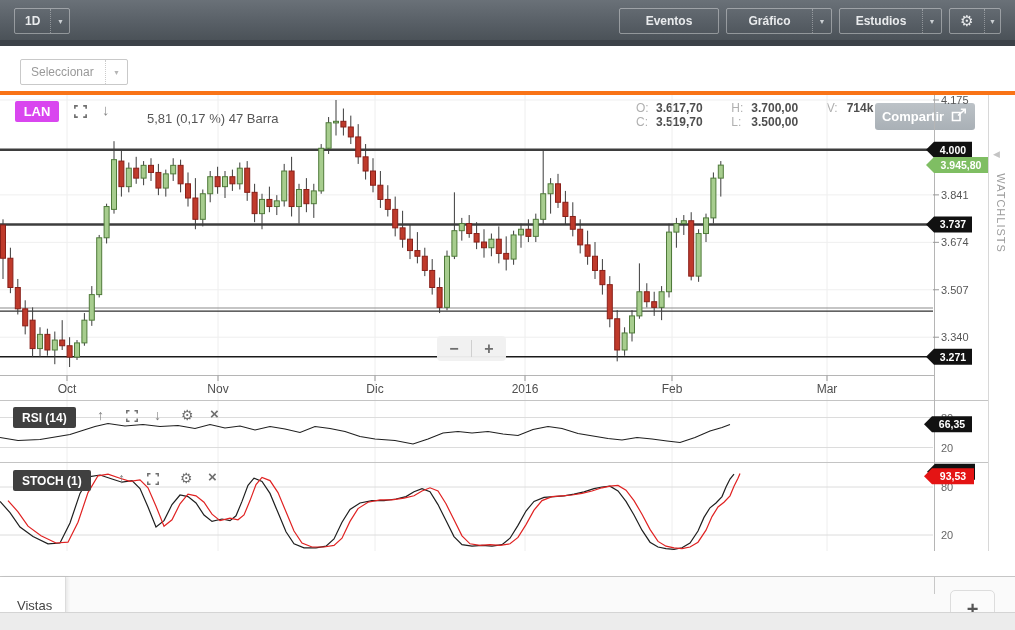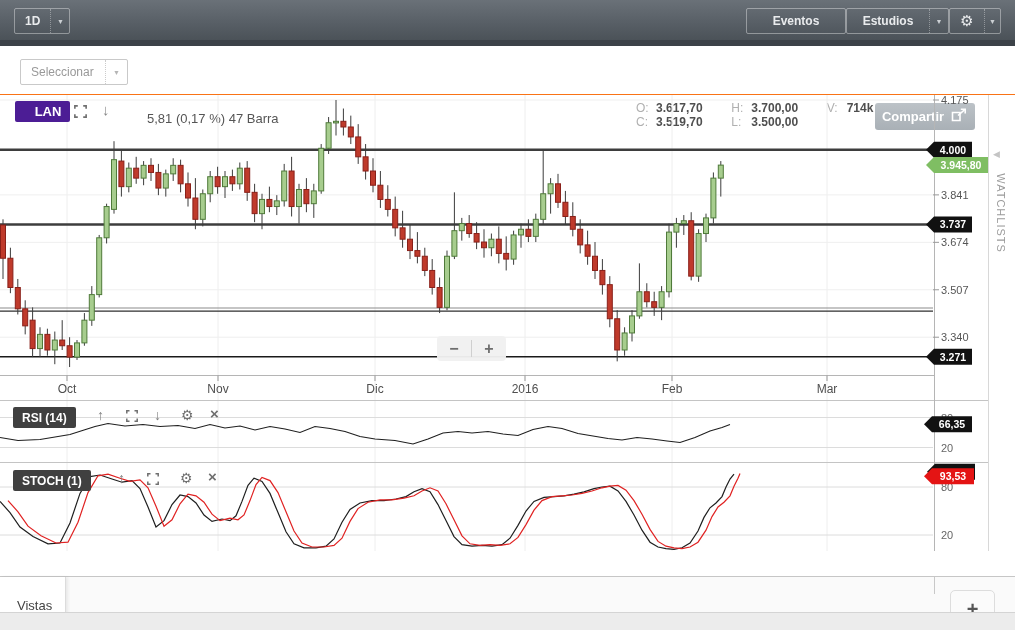--- a/index.html
+++ b/index.html
@@ -8,42 +8,42 @@
   
   .topbar{position:absolute;left:0;top:0;width:1015px;height:40px;
           background:linear-gradient(180deg,#6a7178 0%,#575e65 60%,#4b5258 100%);}
   .topbar-strip{position:absolute;left:0;top:40px;width:1015px;height:6px;background:#3c4248;}
   .dark-btn{display:inline-flex;align-items:stretch;height:26px;border:1px solid rgba(255,255,255,.38);
             border-radius:2px;color:#e9ebed;font-size:12px;font-weight:bold;box-sizing:border-box;cursor:default;text-align:right;}
   .dark-btn .main{display:flex;align-items:center;justify-content:center;padding:0 10px;}
   .dark-btn .arrow{display:flex;align-items:center;justify-content:center;width:18px;
                    border-left:1px dotted rgba(255,255,255,.35);font-size:7px;color:#ccd0d4;}
   .tb-left{position:absolute;left:14px;top:8px;}
-  .tb-right{position:absolute;right:14px;top:8px;display:flex;}
+  .tb-right{position:absolute;right:14px;top:8px;display:flex;gap:7px;}
   .gear-glyph{font-size:15px;font-weight:normal;}
   
   .toolbar2{position:absolute;left:0;top:46px;width:1015px;height:49px;background:#fff;
-            border-bottom:1px solid #f97316;box-sizing:border-box;}
+            border-bottom:4px solid #f97316;box-sizing:border-box;}
   .light-btn{display:inline-flex;align-items:stretch;height:26px;border:1px solid #c9c9c9;border-radius:2px;
              color:#999;font-size:12px;box-sizing:border-box;background:#fff;}
   .light-btn .main{display:flex;align-items:center;padding:0 10px;min-width:64px;}
   .light-btn .arrow{display:flex;align-items:center;justify-content:center;width:21px;
                     border-left:1px dotted #ccc;font-size:7px;color:#b5b5b5;}
   .measure{position:absolute;left:137px;top:65px;font-size:13px;color:#555;margin-left:10px;}
   .ohlc{position:absolute;left:636px;top:55px;font-size:12px;line-height:14px;color:#4f4f4f;}
   .ohlc .row{white-space:nowrap;}
   .ohlc .lb{display:inline-block;color:#b0b0b0;width:20px;}
   .ohlc .vl{display:inline-block;font-weight:bold;width:72px;}
   .ohlc .vl.v3{width:46px;}
   .share-btn{position:absolute;left:875px;top:57px;width:100px;height:27px;border-radius:3px;
              background:linear-gradient(180deg,#bcc2c7,#a9b0b6);color:#fff;font-size:13px;font-weight:bold;
              display:flex;align-items:center;justify-content:center;gap:7px;}
   
-  .sym-badge{position:absolute;left:15px;top:101px;width:44px;height:21px;background:#4c1d95;border-radius:2px;
-             color:#fff;font-size:13px;font-weight:bold;display:flex;align-items:center;justify-content:center;padding-left:11px;}
+  .sym-badge{position:absolute;left:15px;top:101px;width:44px;height:21px;background:#d946ef;border-radius:2px;
+             color:#fff;font-size:13px;font-weight:bold;display:flex;align-items:center;justify-content:center;}
   .mini-icon{position:absolute;color:#808080;font-size:14px;line-height:14px;}
   .study-badge{position:absolute;background:#404040;border-radius:2px;color:#fff;font-size:12px;font-weight:bold;
                height:21px;display:flex;align-items:center;justify-content:center;padding:0 9px;}
   .zoom-pill{position:absolute;left:437px;top:336px;width:69px;height:25px;background:rgba(240,240,240,.96);
              border-radius:4px;display:flex;align-items:center;}
   .zoom-pill .zbtn{flex:1;text-align:center;color:#6e6e6e;font-size:16px;font-weight:bold;line-height:25px;}
   .zoom-pill .zdiv{width:1px;height:17px;background:#cfcfcf;}
   
   .wl-arrow{position:absolute;left:993px;top:149px;color:#c4c4c4;font-size:9px;}
   .wl-text{position:absolute;left:1001px;top:213px;transform:translate(-50%,-50%) rotate(90deg);
@@ -70,20 +70,26 @@
       <div class="dark-btn">
         <div class="main">1D</div>
         <div class="arrow">
             <span>▼</span>
           </div>
       </div>
     </div>
     <div class="tb-right">
       <div class="dark-btn" style="width:100px">
         <div class="main" style="flex:1">Eventos</div>
+      </div>
+      <div class="dark-btn">
+        <div class="main" style="width:85px;box-sizing:border-box">Gráfico</div>
+        <div class="arrow">
+            <span>▼</span>
+          </div>
       </div>
       <div class="dark-btn">
         <div class="main" style="width:82px;box-sizing:border-box">Estudios</div>
         <div class="arrow">
             <span>▼</span>
           </div>
       </div>
       <div class="dark-btn">
         <div class="main" style="width:34px;box-sizing:border-box">
             <span class="gear-glyph">⚙</span>

